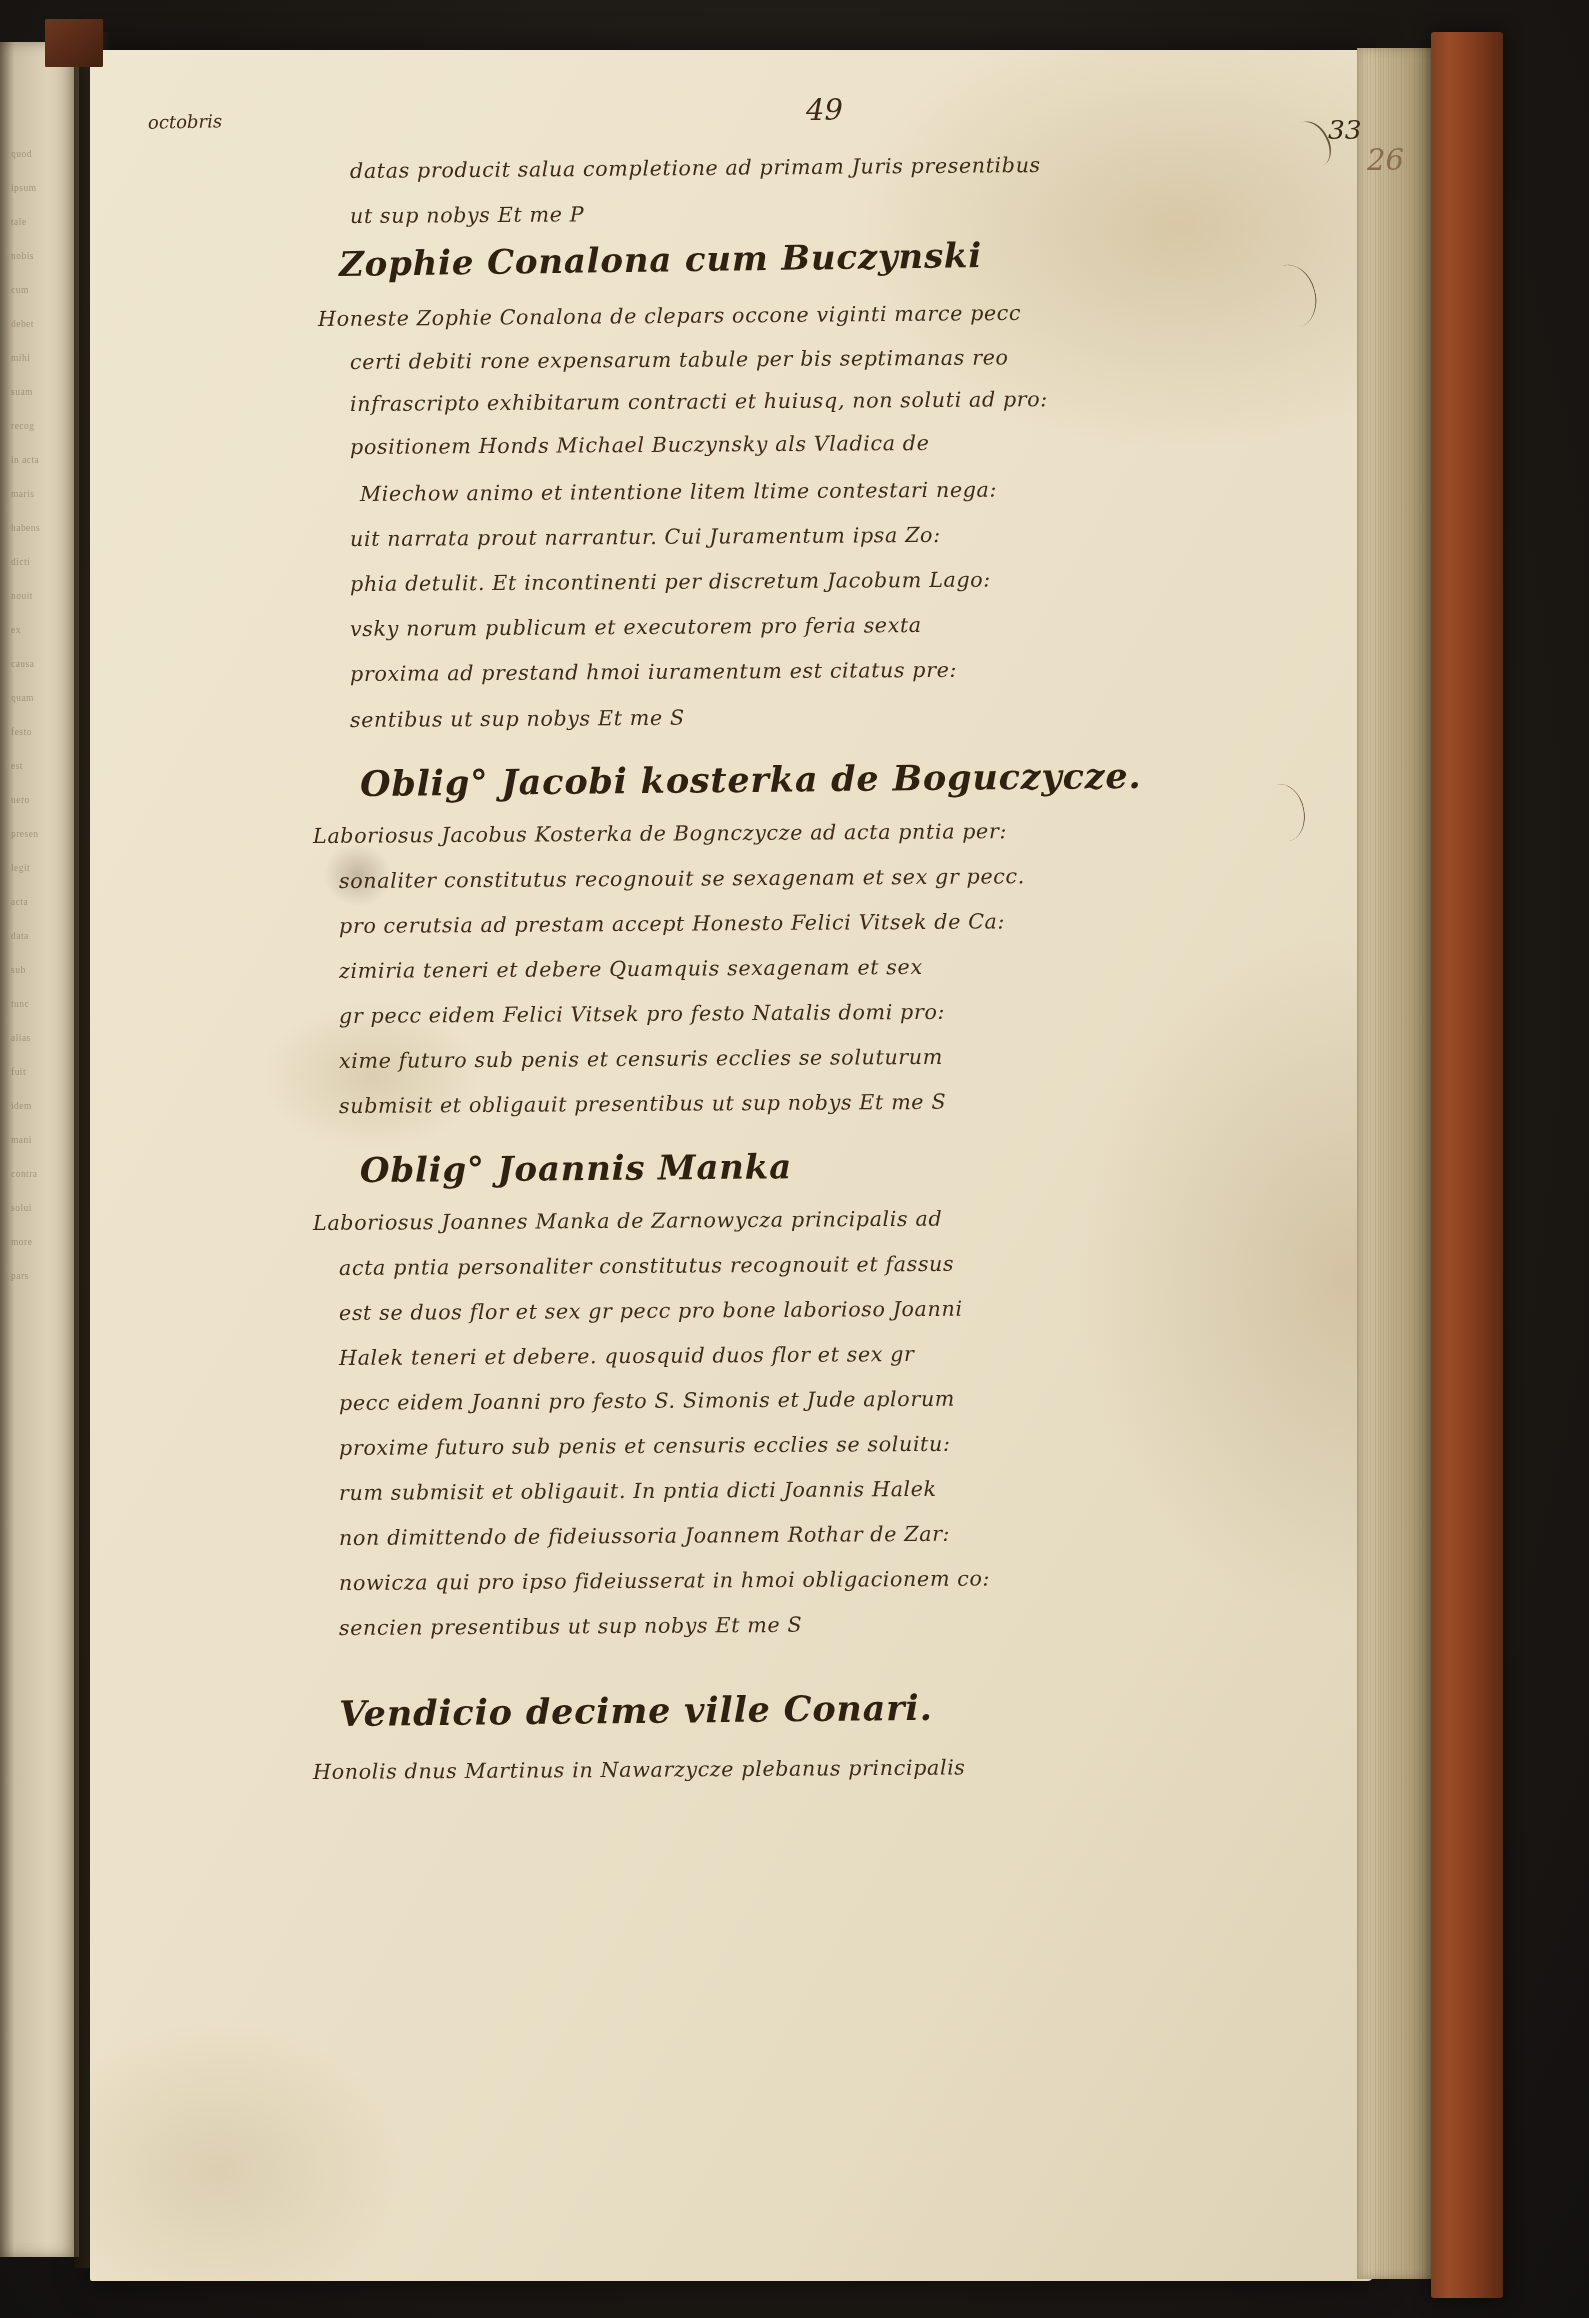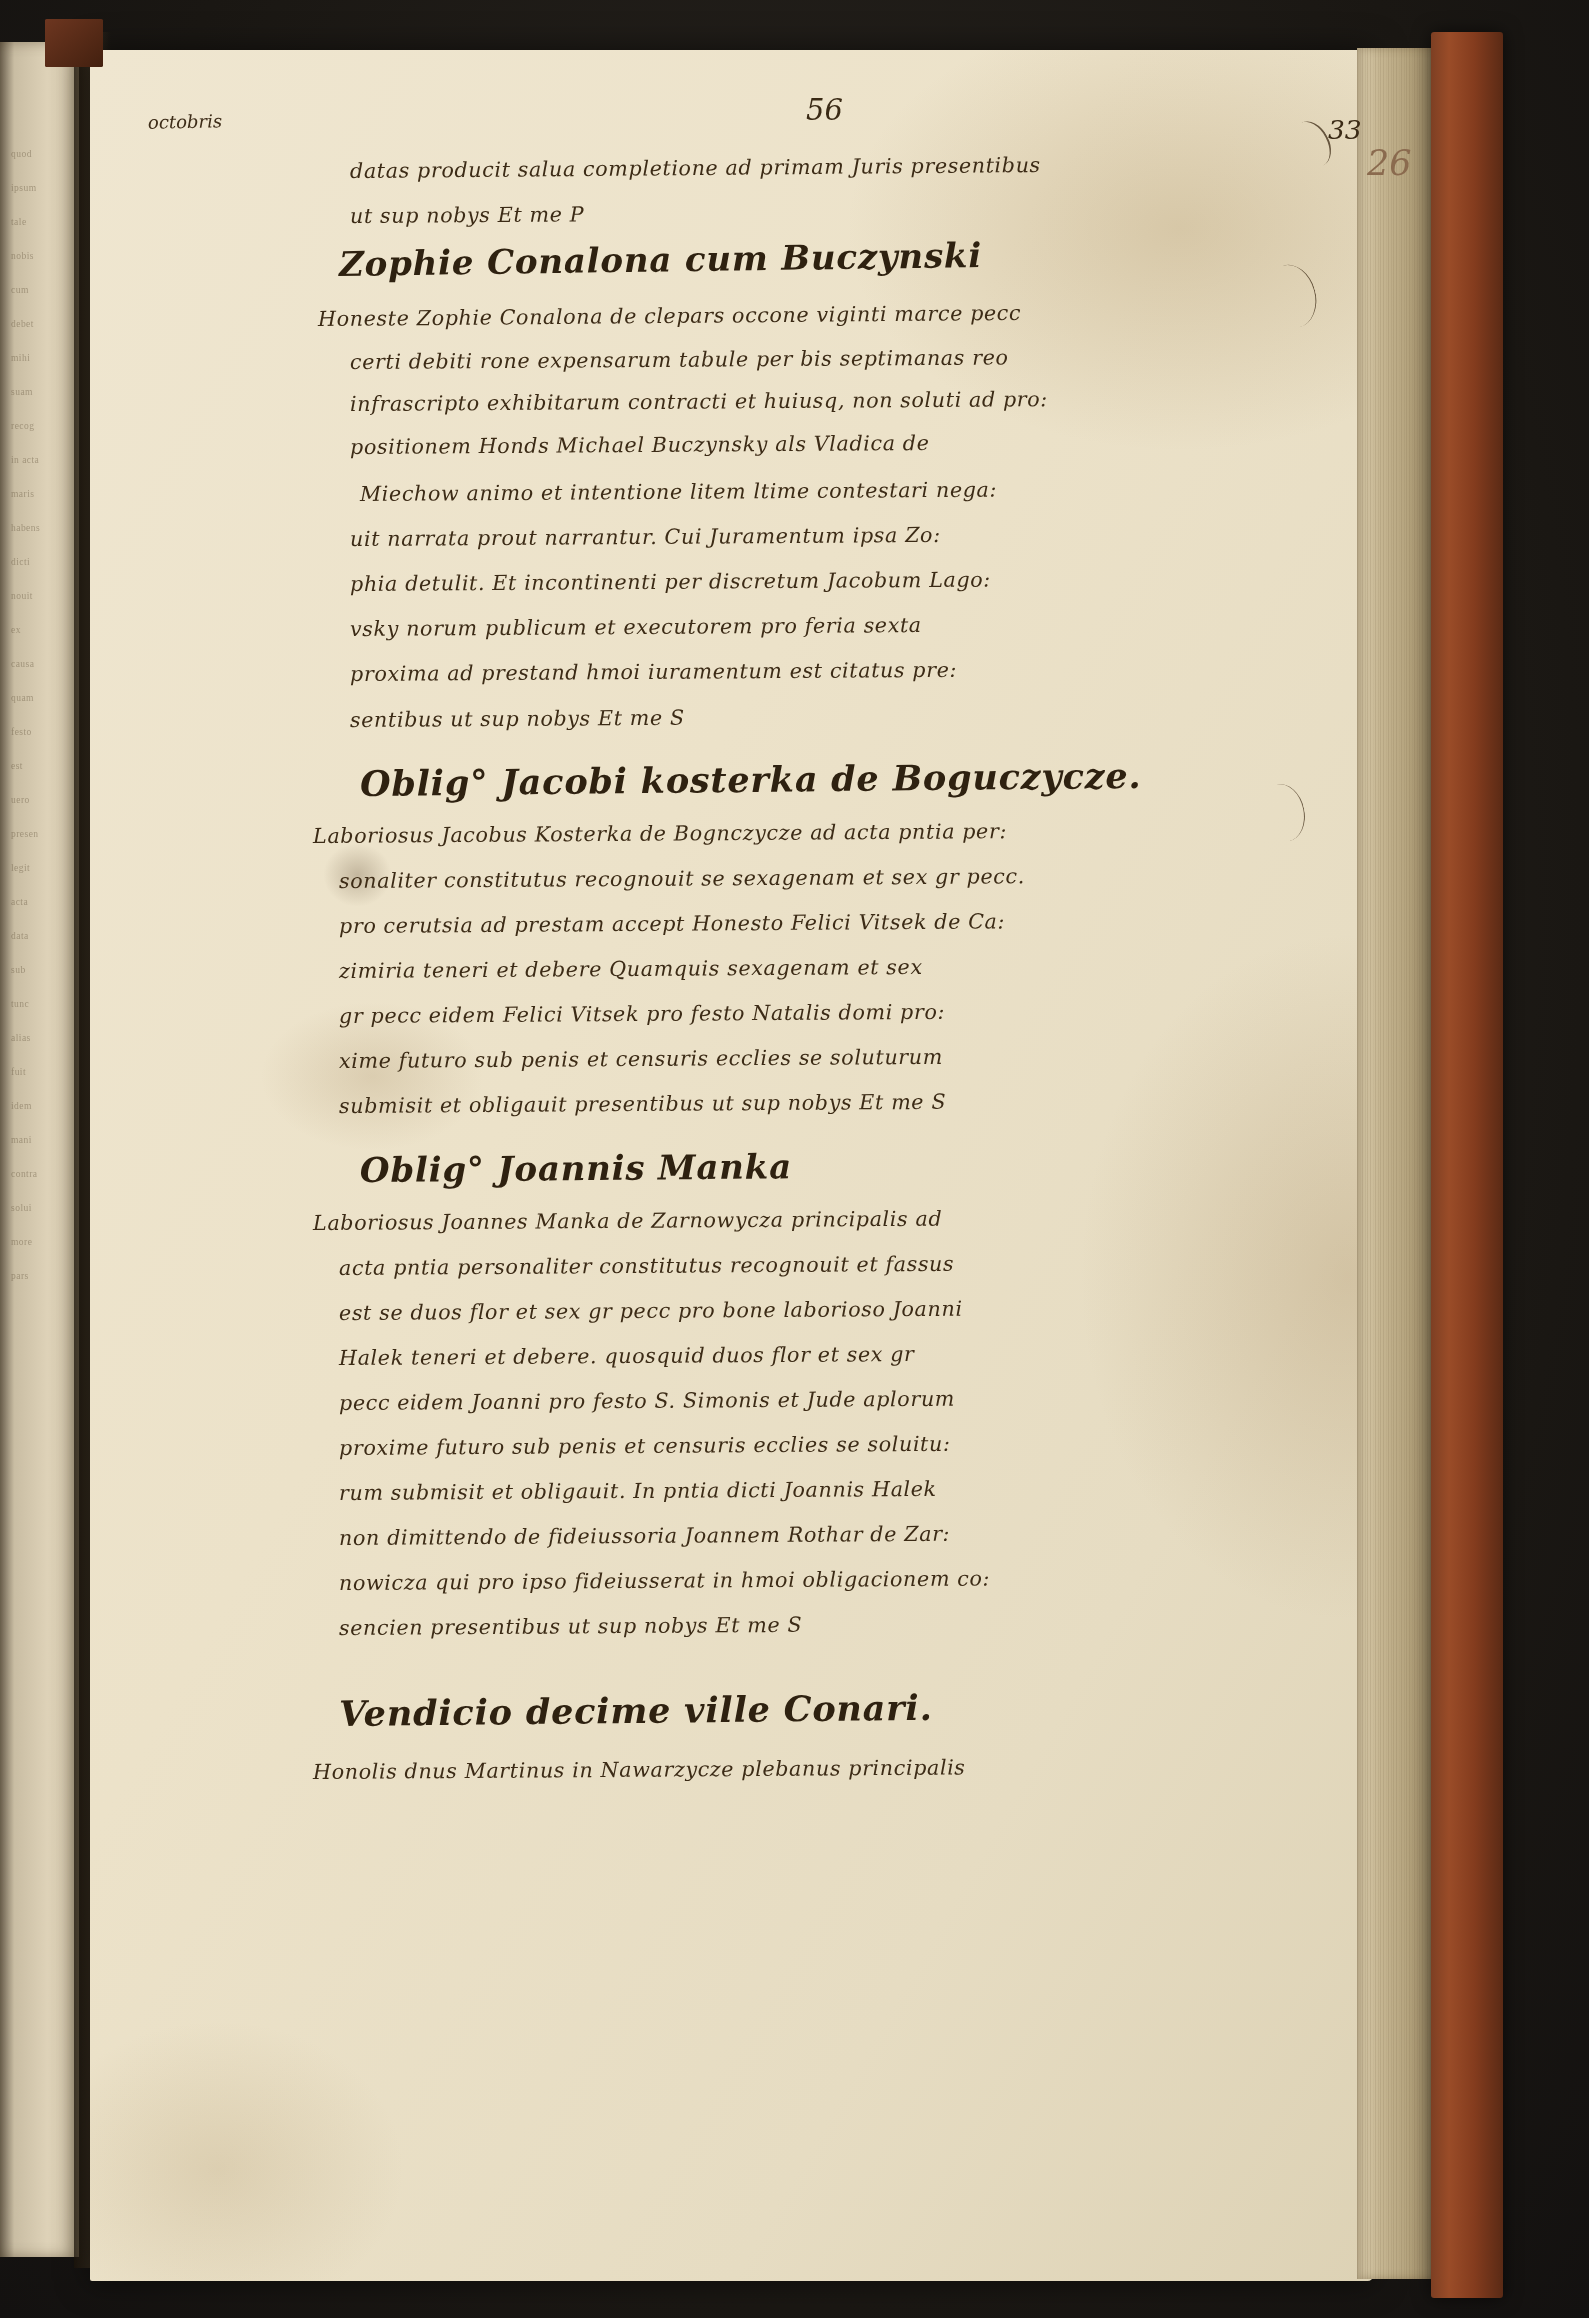--- a/index.html
+++ b/index.html
@@ -256,25 +256,25 @@
   </div>
 
   <div class="fore-edge"></div>
   <div class="cover"></div>
   <div class="cover-top-left" style="left:45px; top:18.5px; width:58px; height:48px; background:linear-gradient(to bottom right,#6d3620,#43200f); border-radius:1.6px;"></div>
 
   <div class="ms-text">
 
     <div class="marginal" style="left:148px; top:111px; font-size:18px; transform: rotate(-1deg);">octobris</div>
 
-    <div class="folio" style="left:806px; top:93px; font-size:29px;">56</div>
+    <div class="folio" style="left:806px; top:93px; font-size:29px;">49</div>
 
     <div class="folio" style="left:1328px; top:114px; font-size:26.5px;">33</div>
 
-    <div class="folio-pencil" style="left:1367px; top:143px; font-size:35px;">26</div>
+    <div class="folio-pencil" style="left:1367px; top:143px; font-size:29px;">26</div>
 
     <div class="swash" style="left:1301px; top:106px; width:48px; height:32px; border-top-width:2.1px; transform: rotate(62deg);"></div>
 
     <div class="line" style="left:350px; top:159px; font-size:20.7px; transform: rotate(-0.5deg);">datas producit salua completione ad primam Juris presentibus</div>
     <div class="line" style="left:350px; top:204px; font-size:20.7px; transform: rotate(-0.4deg);">ut sup nobys  Et me P</div>
 
     <div class="heading" style="left:339px; top:244px; font-size:34px; transform: rotate(-0.8deg);">Zophie Conalona cum Buczynski</div>
     <div class="swash" style="left:1283px; top:241px; width:64px; height:48px; transform: rotate(75deg);"></div>
 
     <div class="line" style="left:318px; top:307px; font-size:20.7px; transform: rotate(-0.5deg);">Honeste Zophie Conalona de clepars occone viginti marce pecc</div>

